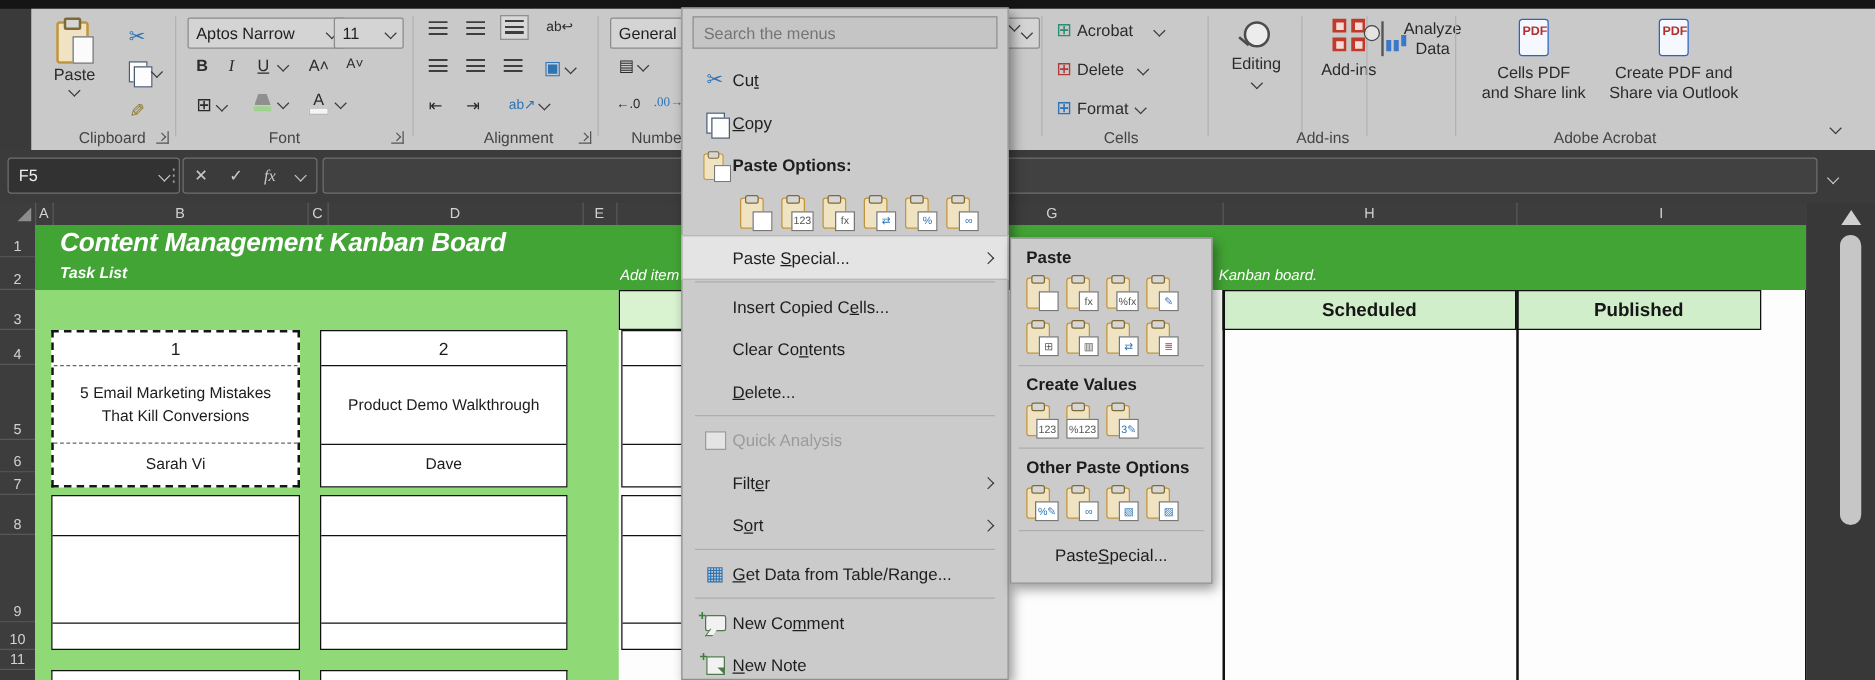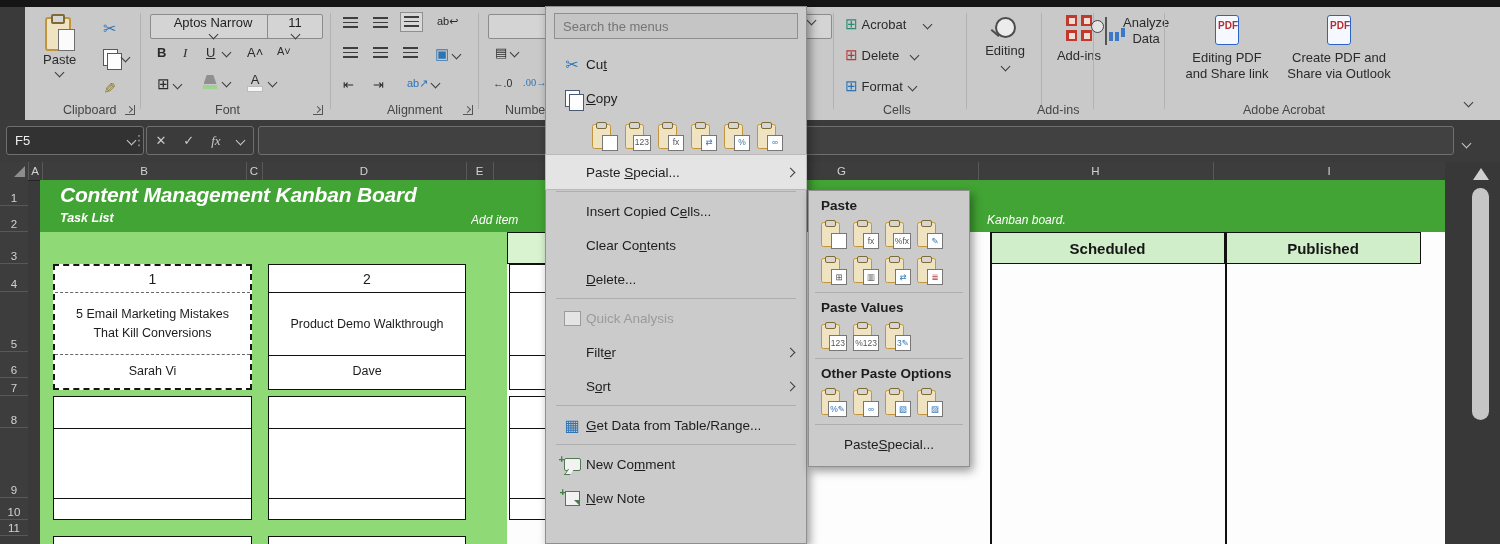--- a/index.html
+++ b/index.html
@@ -15,21 +15,21 @@
   .grp-label{position:absolute;top:96px;font-size:12.5px;color:#454545;}
   .launcher{position:absolute;top:98px;width:9px;height:9px;border-right:1.6px solid #555;
             border-bottom:1.6px solid #555;}
   .launcher:after{content:"";position:absolute;right:2px;bottom:2px;width:4px;height:4px;
             border-right:1.6px solid #555;border-bottom:1.6px solid #555;transform:rotate(-45deg);}
   .chv{display:inline-block;width:6px;height:6px;border-right:1.5px solid #3c3c3c;
        border-bottom:1.5px solid #3c3c3c;transform:rotate(45deg);vertical-align:middle;}
   .chv.r{transform:rotate(-45deg);}
   .chv.lt{border-color:#c9c9c9;}
   .combo{position:absolute;height:23px;background:#d4d4d4;border:1px solid #8b8b8b;border-radius:2px;
-         display:flex;align-items:center;padding:0 6px;font-size:13px;color:#1f1f1f;justify-content:space-between;flex-direction:column;}
+         display:flex;align-items:center;padding:0 6px;font-size:13px;color:#1f1f1f;justify-content:space-between;}
   .rbtn{position:absolute;display:flex;align-items:center;gap:4px;color:#2b2b2b;font-size:13px;}
   .bars{display:inline-block;width:15px;height:12px;
         background:repeating-linear-gradient(to bottom,#3e3e3e 0 1.6px,rgba(0,0,0,0) 1.6px 4.6px);}
   .boxed{outline:1px solid #8f8f8f;background:#d8d8d8;padding:3px;}
   .clipbig{position:relative;width:30px;height:36px;}
   .clipbig .b{position:absolute;left:0;top:3px;width:22px;height:30px;border:2px solid #c2953c;border-radius:3px;background:#efe3c2;}
   .clipbig .t{position:absolute;left:6px;top:0;width:10px;height:6px;border:2px solid #7e6a36;background:#d6d6d6;border-radius:2px;}
   .clipbig .p{position:absolute;right:0;bottom:-1px;width:15px;height:20px;background:#fbfbfb;border:1.5px solid #6f6f6f;}
   .ic-copy{position:relative;display:inline-block;width:13px;height:15px;border:1.5px solid #4a5a74;background:#fdfdfd;}
   .ic-copy:before{content:"";position:absolute;left:3px;top:3px;width:13px;height:15px;border:1.5px solid #4a5a74;background:#fdfdfd;}
@@ -55,21 +55,21 @@
          color:#c9c9c9;display:flex;align-items:center;justify-content:space-around;font-size:13px;}
   .finput{position:absolute;left:258px;top:6px;width:1194px;height:27px;background:#414141;border:1px solid #6f6f6f;border-radius:3px;color:#eee;}
   
   .sheet{position:absolute;left:0;top:162px;width:1500px;height:382px;background:#3a3a3a;}
   .colhrow{position:absolute;left:0;top:0;width:1456px;height:18px;background:#3d3d3d;border-bottom:1px solid #242424;}
   .colh{position:absolute;top:0;height:18px;color:#d2d2d2;font-size:11.5px;display:flex;align-items:center;justify-content:center;border-right:1px solid #585858;}
   .corner{position:absolute;left:0;top:0;width:28px;height:18px;border-right:1px solid #585858;}
   .corner:after{content:"";position:absolute;right:3px;bottom:3px;border-left:11px solid rgba(0,0,0,0);border-bottom:11px solid #8d8d8d;}
   .rowh{position:absolute;left:0;width:28px;background:#3d3d3d;color:#d2d2d2;font-size:11.5px;
         display:flex;align-items:flex-end;justify-content:center;border-bottom:1px solid #585858;box-sizing:border-box;padding-bottom:1px;}
-  .grid{position:absolute;left:28px;top:18px;width:1417px;height:364px;background:#fdfdfd;overflow:hidden;margin-left:12px;}
+  .grid{position:absolute;left:28px;top:18px;width:1417px;height:364px;background:#fdfdfd;overflow:hidden;}
   .band-green{position:absolute;left:0;top:0;width:1417px;height:52px;background:#42a434;}
   .board{position:absolute;left:0;top:52px;width:467px;height:312px;background:#8fd977;}
   .title{position:absolute;left:20px;top:3px;color:#fff;font-size:21px;font-weight:bold;font-style:italic;letter-spacing:-0.2px;}
   .tasklist{position:absolute;left:20px;top:31px;color:#fff;font-size:12.5px;font-weight:bold;font-style:italic;}
   .frag{position:absolute;color:#fff;font-size:12px;font-style:italic;white-space:nowrap;overflow:hidden;}
   .hdrcell{position:absolute;top:52px;height:32px;background:#cfeec9;border:1.5px solid #111;box-sizing:border-box;
            display:flex;align-items:center;justify-content:center;font-weight:bold;font-size:15px;color:#161616;}
   .vline{position:absolute;top:52px;width:1.5px;height:312px;background:#111;}
   .card{position:absolute;background:#fff;box-sizing:border-box;}
   .card>div{box-sizing:border-box;}
@@ -301,21 +301,21 @@
     <div class="rbtn" style="left:1080px;top:8px;flex-direction:row;gap:16px;width:56px;align-items:center;line-height:1.2;">
       <span class="anal-ic"></span>
       <span style="text-align:center;"><span>Analyze</span><br><span>Data</span></span>
     </div>
     <div class="grp-sep" style="left:1139px;"></div>
 
     <div class="rbtn" style="left:1152px;top:8px;flex-direction:column;gap:5px;width:100px;align-items:center;line-height:1.25;">
       <span class="pdf-ic">
           <span class="gl">PDF</span>
         </span>
-      <span style="text-align:center;"><span>Editing PDF</span><br><span>and Share link</span></span>
+      <span style="text-align:center;"><span>Cells PDF</span><br><span>and Share link</span></span>
     </div>
     <div class="rbtn" style="left:1258px;top:8px;flex-direction:column;gap:5px;width:112px;align-items:center;line-height:1.25;">
       <span class="pdf-ic">
           <span class="gl">PDF</span>
         </span>
       <span style="text-align:center;"><span>Create PDF and</span><br><span>Share via Outlook</span></span>
     </div>
     <div class="grp-label" style="left:1218px;">Adobe Acrobat</div>
 
     <div class="rbtn" style="left:1440px;top:92px;">
@@ -364,21 +364,21 @@
         <div class="rowh" style="top: 234px; height: 32px;">8</div>
         <div class="rowh" style="top: 266px; height: 70px;">9</div>
         <div class="rowh" style="top: 336px; height: 22px;">10</div>
         <div class="rowh" style="top: 358px; height: 16px;">11</div>
       </div>
 
     <div class="grid">
       <div class="band-green">
         <div class="title">Content Management Kanban Board</div>
         <div class="tasklist">Task List</div>
-        <div class="frag" style="left:431px;top:33px;width:66px;">Add item</div>
+        <div class="frag" style="left:468px;top:33px;width:66px;">Add item</div>
         <div class="frag" style="left:947px;top:33px;">Kanban board.</div>
       </div>
       <div class="board"></div>
 
       <div class="abs" style="left:467px;top:52px;width:238px;height:32px;background:#d9f2d0;border:1.5px solid #111;box-sizing:border-box;"></div>
       <div class="card solid" style="left:469px;top:84px;width:236px;height:126px;">
         <div style="height:28px;"></div>
           <div style="height:63px;"></div>
           <div style="height:29px;"></div>
       </div>
@@ -436,20 +436,30 @@
             <span class="ic-scissors">✂</span>
           </span>
           <span class="mil">Cu<u>t</u></span>
         </div>
         <div class="mi">
           <span class="mic">
             <span class="ic-copy"></span>
           </span>
           <span class="mil"><u>C</u>opy</span>
         </div>
+        <div class="mi">
+          <span class="mic">
+            <span class="clip" style="transform: scale(0.85);">
+              <span class="cb"></span>
+              <span class="ct"></span>
+              <span class="cg"></span>
+            </span>
+          </span>
+          <span class="mil"><b>Paste Options:</b></span>
+        </div>
         <div class="pirow">
           <span class="clip">
             <span class="cb"></span>
             <span class="ct"></span>
             <span class="cg"></span>
           </span>
           <span class="clip">
             <span class="cb"></span>
             <span class="ct"></span>
             <span class="cg">123</span>
@@ -576,21 +586,21 @@
             <span class="ct"></span>
             <span class="cg">⇄</span>
           </span>
           <span class="clip red">
             <span class="cb"></span>
             <span class="ct"></span>
             <span class="cg">≣</span>
           </span>
         </div>
         <div class="ssep"></div>
-        <h4>Paste Values</h4>
+        <h4>Create Values</h4>
         <div class="srow">
           <span class="clip">
             <span class="cb"></span>
             <span class="ct"></span>
             <span class="cg">123</span>
           </span>
           <span class="clip">
             <span class="cb"></span>
             <span class="ct"></span>
             <span class="cg">%123</span>

